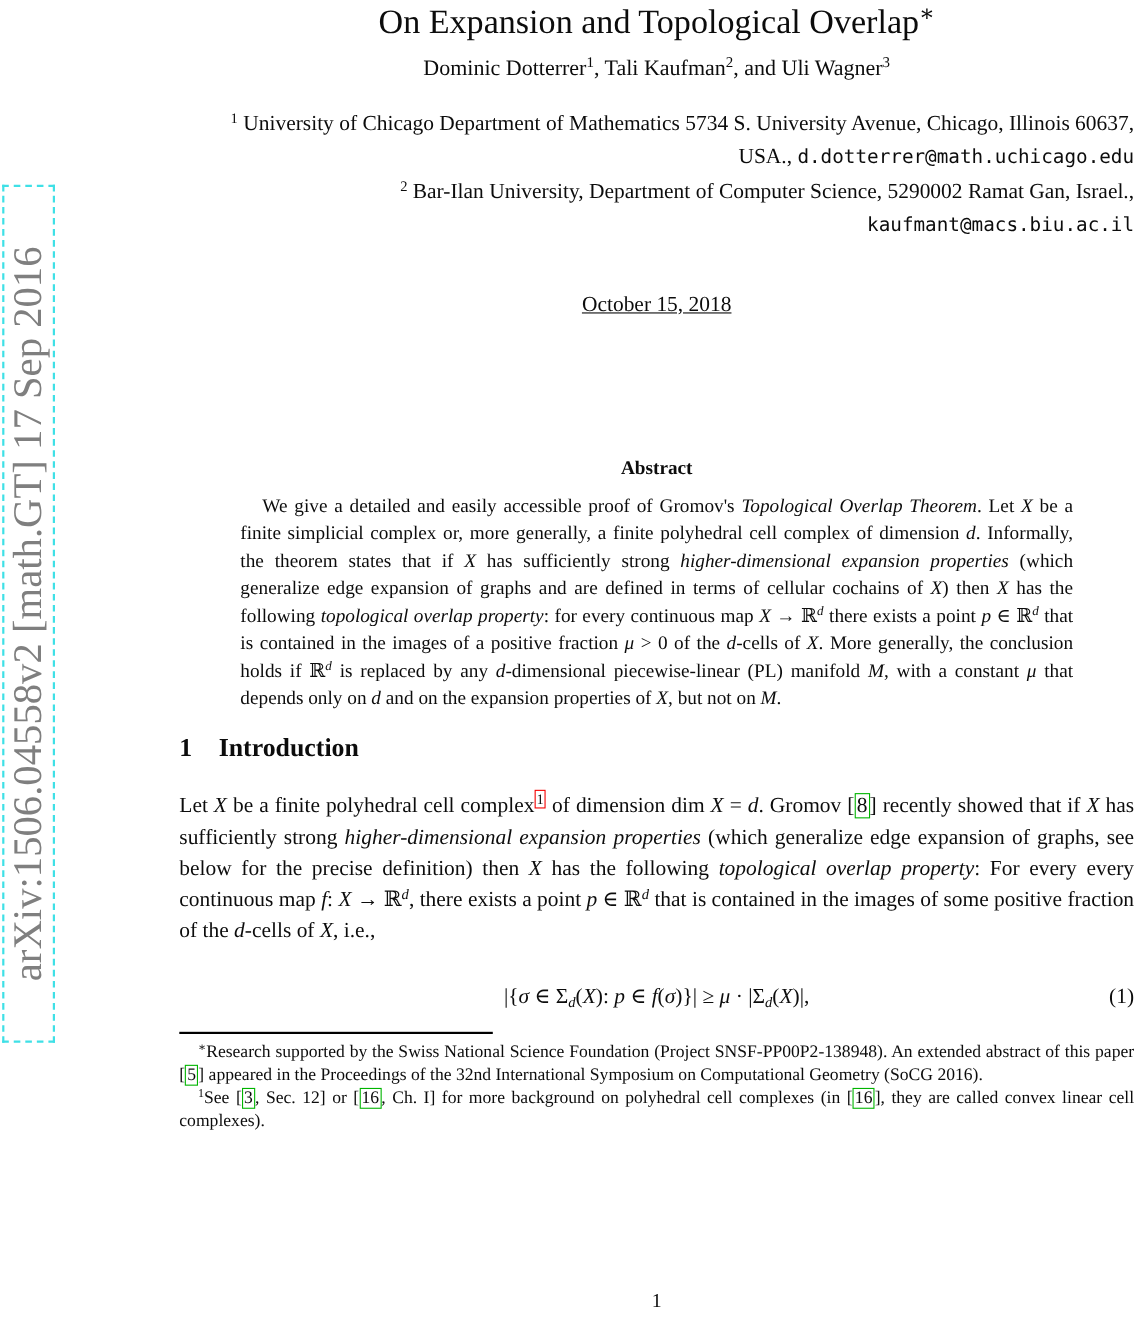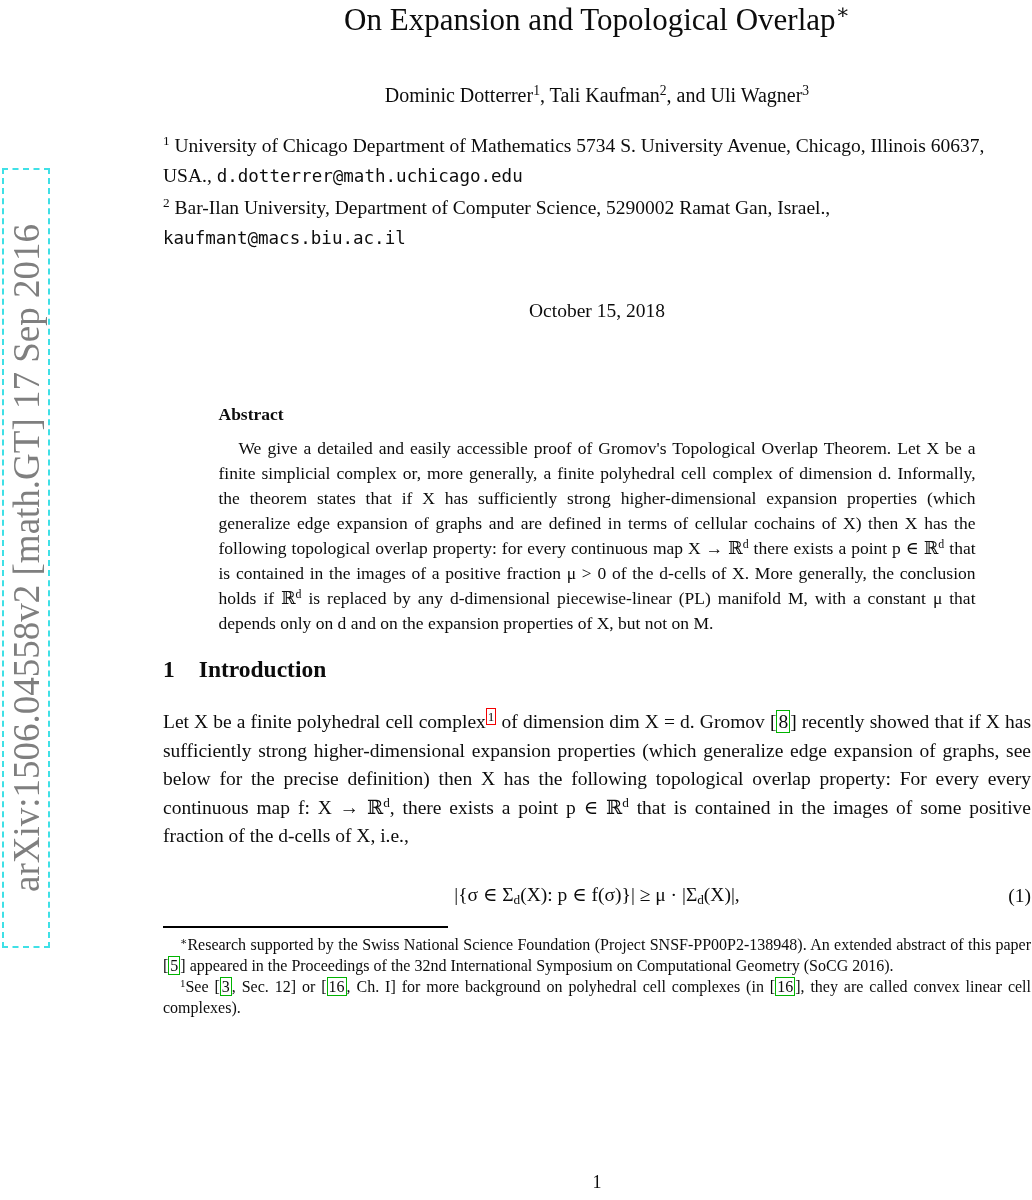--- a/index.html
+++ b/index.html
@@ -37,46 +37,49 @@
     flex-direction: column;
   }
 
   .title {
     margin-top: 2px;
     text-align: center;
     font-size: 31px;
     font-weight: normal;
   }
   .authors {
-    margin-top: 46px;
+    margin-top: 13px;
     text-align: center;
     font-size: 20px;
   }
   .affils { margin-top: 24px; }
   .affil {
-    text-align: left;
+    text-align: right;
     font-size: 19.5px;
     line-height: 30px;
     margin-bottom: 2px;
   }
   .date {
     margin-top: 45px;
     text-align: center;
     font-size: 19.5px;
+    text-decoration: underline;
   }
 
   .abstract {
     margin-top: 82px;
     width: 757px;
     align-self: center;
   }
   .abstract-heading {
+    text-align: center;
     font-weight: bold;
     font-size: 17.5px;
     margin-bottom: 11px;
+    margin-top: 44px;
   }
   .abstract-text {
     font-size: 17.5px;
     line-height: 25px;
     text-align: justify;
     text-indent: 20px;
   }
 
   .section-heading {
     margin-top: 20px;
@@ -115,21 +118,21 @@
 
   .page-number {
     position: absolute;
     left: 163px; width: 868px;
     top: 1172px;
     text-align: center;
     font-size: 18px;
   }
 
   
-  .seg-i { }
+  .seg-i { font-style: italic; }
   .seg-sup { font-size: 0.68em; vertical-align: 0.5em; line-height: 0; }
   .seg-sub { font-size: 0.68em; vertical-align: -0.25em; line-height: 0; }
   .seg-mono { font-family: "DejaVu Sans Mono", "Liberation Mono", monospace; font-size: 0.9em; }
   .seg-green { border: 1.5px solid var(--citation-link-green, #00b400); padding: 0 1px; }
   .seg-red { border: 1.5px solid var(--footnote-link-red, #f40000); padding: 0 1px; }
 </style>
 </head>
 <body>
 
 <div class="page">

